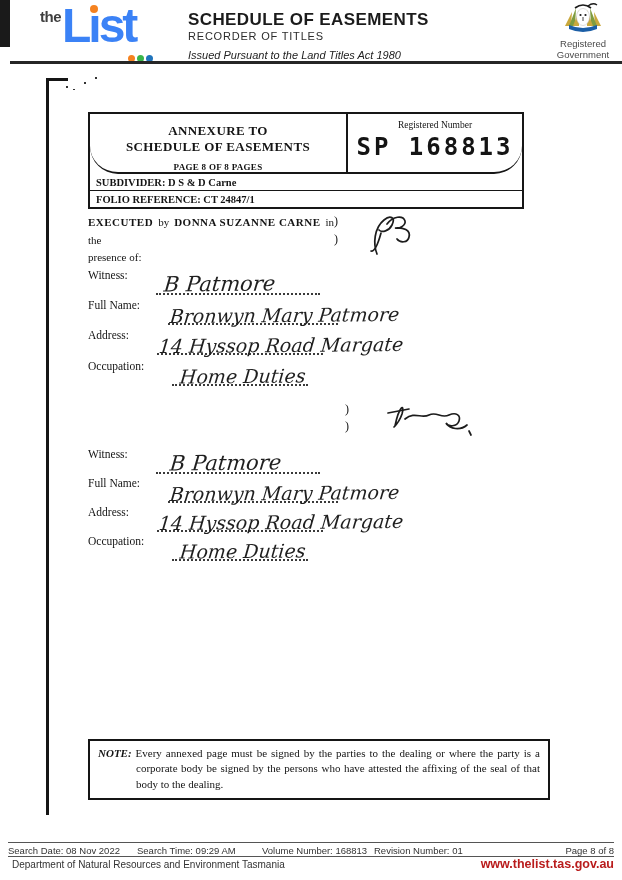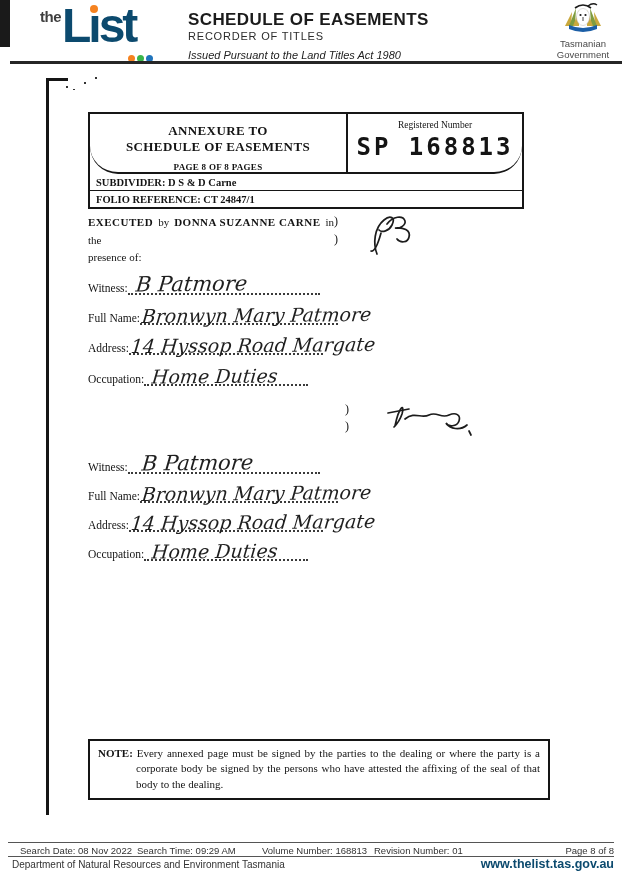--- a/index.html
+++ b/index.html
@@ -3,21 +3,21 @@
 <meta charset="utf-8">
 <style>
   html,body{margin:0;padding:0;background:#ffffff;}
   .page{position:relative;width:622px;height:880px;background:#fff;overflow:hidden;
         font-family:"Liberation Sans",sans-serif;color:#1d1d1d;}
 
   
   .edge-strip{position:absolute;left:0;top:0;width:10px;height:47px;background:#1a1a1a;}
   .logo{position:absolute;left:38px;top:4px;width:130px;height:58px;}
   .logo-the{position:absolute;left:2px;top:4px;font-size:15px;font-weight:700;color:#3f3f3f;letter-spacing:-0.5px;}
-  .logo-list{position:absolute;left:24px;top:-4px;font-size:48px;font-weight:700;letter-spacing:-3px;color:#0c4a6e;line-height:1.1;}
+  .logo-list{position:absolute;left:24px;top:-4px;font-size:48px;font-weight:700;letter-spacing:-3px;color:#3b82f6;line-height:1.1;}
   .logo-list span{letter-spacing:-3px;}
   .iwrap{position:relative;display:inline-block;}
   .idot{position:absolute;left:2px;top:5px;width:8px;height:8px;border-radius:50%;background:#f58220;}
   .logo-dots{position:absolute;left:88px;top:44px;white-space:nowrap;}
   .logo-dots i{display:inline-block;width:7px;height:7px;border-radius:50%;margin-left:2px;}
   .d-orange{background:#f58220;} .d-green{background:#3ab54a;} .d-blue{background:#2074bc;}
 
   .head-titles{position:absolute;left:188px;top:10px;}
   .head-title{font-size:17px;font-weight:700;letter-spacing:0.4px;color:#1b1b1b;margin:0;}
   .head-sub{font-size:11px;letter-spacing:0.8px;color:#2c2c2c;margin-top:0;}
@@ -47,40 +47,40 @@
   .annex-subrow:last-child{border-bottom:none;}
 
   .exec{position:absolute;font-size:11px;line-height:1.6;}
   .exec b{font-weight:700;letter-spacing:0.5px;}
   .exec .w{margin-right:5px;}
   .paren{position:absolute;font-size:12px;font-family:"Liberation Serif",serif;}
 
   .sig{position:absolute;}
   .sig path{fill:none;stroke:#1c1c1c;stroke-width:1.7;stroke-linecap:round;}
 
-  .frow{position:absolute;display:flex;align-items:flex-end;}
+  .frow{position:absolute;display:flex;gap:28px;}
   .flabel{font-size:11.5px;white-space:nowrap;padding-bottom:1px;}
   .dotline{border-bottom:2px dotted #3a3a3a;position:relative;height:24px;}
   .hand{font-family:"DejaVu Serif",serif;font-style:italic;font-size:19px;color:#1f1f1f;
         display:inline-block;transform:skewX(-6deg) rotate(-0.5deg);white-space:nowrap;
         position:absolute;left:8px;bottom:-2px;line-height:1;}
 
   .note-box{position:absolute;left:88px;top:675px;width:442px;border:2px solid #151515;
             padding:5px 8px 6px 8px;font-size:11px;line-height:1.4;text-align:justify;}
   .note-box .hang{padding-left:38px;text-indent:-38px;display:block;}
-  .note-box b{font-weight:700;}
+  .note-box b{font-weight:700;font-style:italic;}
 
   
   .foot-rule1{position:absolute;left:8px;top:842px;width:606px;height:1px;background:#555;}
   .foot-rule2{position:absolute;left:8px;top:856px;width:606px;height:1px;background:#555;}
   .foot-item{position:absolute;top:845px;font-size:9.5px;color:#333;}
-  .fi1{left:20px;} .fi2{left:137px;} .fi3{left:262px;} .fi4{left:374px;}
+  .fi1{left:8px;} .fi2{left:137px;} .fi3{left:262px;} .fi4{left:374px;}
   .fi5{right:8px;text-align:right;}
   .foot-dept{position:absolute;left:12px;top:859px;font-size:10px;color:#333;}
-  .foot-site{position:absolute;right:8px;top:857px;font-size:12.5px;font-weight:700;color:#0c4a6e;}
+  .foot-site{position:absolute;right:8px;top:857px;font-size:12.5px;font-weight:700;color:#b91c1c;}
 </style>
 </head>
 <body>
 
 <div class="page">
 
   <div>
     <div class="edge-strip"></div>
 
     <div class="logo">
@@ -105,21 +105,21 @@
         <polygon points="36,24 30,8 30,24" fill="#c9a83c"></polygon>
         <path d="M18 6 Q26 0 34 6" fill="none" stroke="#1a1a1a" stroke-width="1.6"></path>
         <path d="M31 4 q5 -4 9 -1" fill="none" stroke="#1a1a1a" stroke-width="1.3"></path>
         <ellipse cx="26" cy="15" rx="6.5" ry="8.5" fill="#ffffff" stroke="#bbb" stroke-width="0.5"></ellipse>
         <circle cx="23.5" cy="13" r="1.1" fill="#1a1a1a"></circle>
         <circle cx="28.5" cy="13" r="1.1" fill="#1a1a1a"></circle>
         <path d="M26 15 l0 4" stroke="#1a1a1a" stroke-width="0.8"></path>
         <path d="M12 23 Q26 29 40 23 L40 27 Q26 33 12 27 Z" fill="#1b5ea6"></path>
       </svg>
       <div class="gov-text">
-        <div>Tasmanian</div>
+        <div>Registered</div>
         <div>Government</div>
       </div>
     </div>
 
     <div class="head-rule"></div>
   </div>
 
   <div class="doc">
     <div class="scan-left"></div>
     <div class="scan-top"></div>

